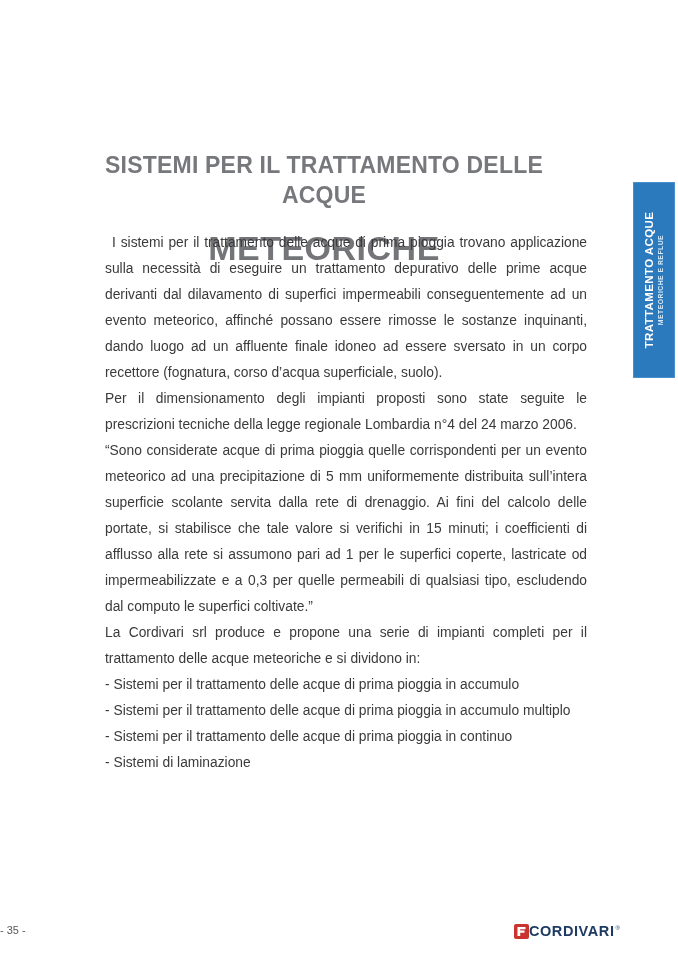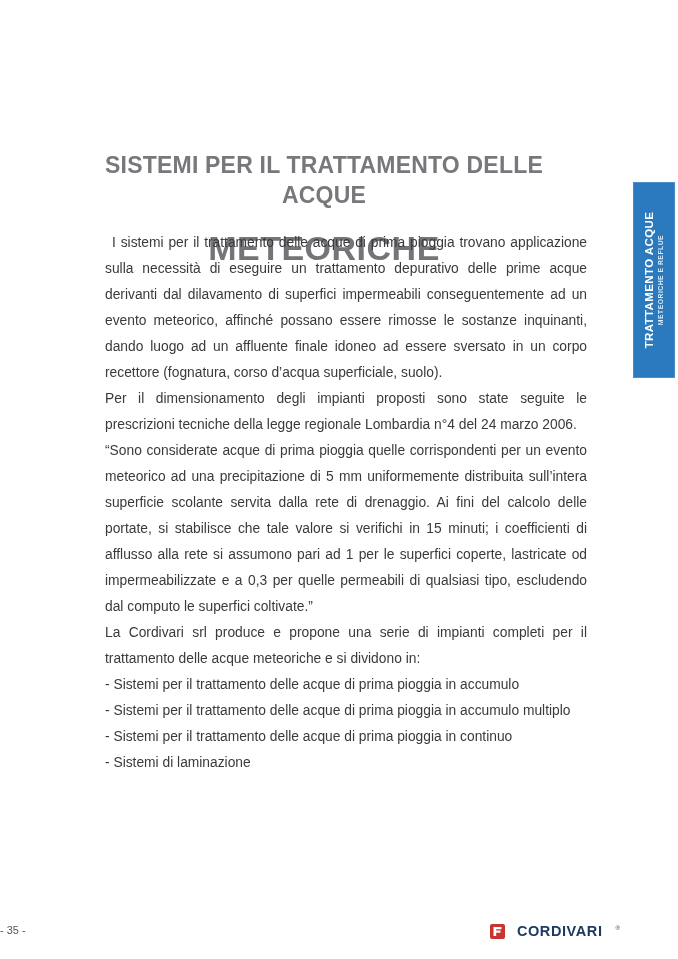--- a/index.html
+++ b/index.html
@@ -105,21 +105,21 @@
     right: 0;
     bottom: 23px;
     font-size: 11px;
     color: #58585a;
   }
   .logo {
     position: absolute;
     right: 58px;
     bottom: 20px;
     display: flex;
-    gap: 12px;
+    gap: 0;
     padding-left: 34px;
   }
   .logo-icon {
     display: block;
     width: 15px;
     height: 15px;
   }
   .logo-text {
     font-size: 14.5px;
     font-weight: 800;

